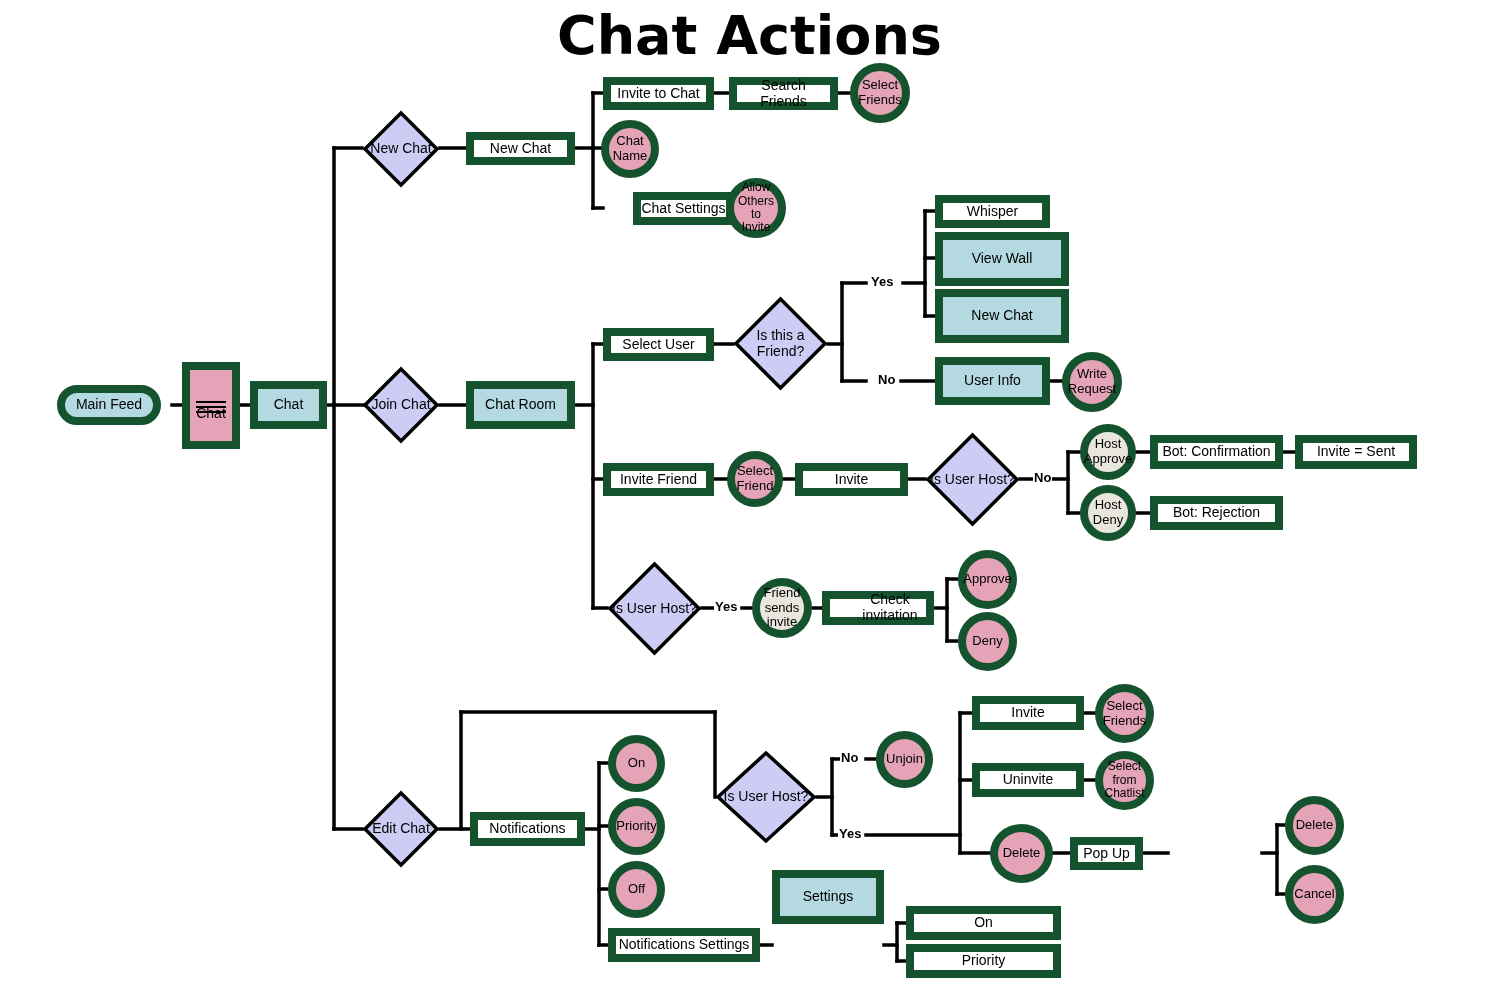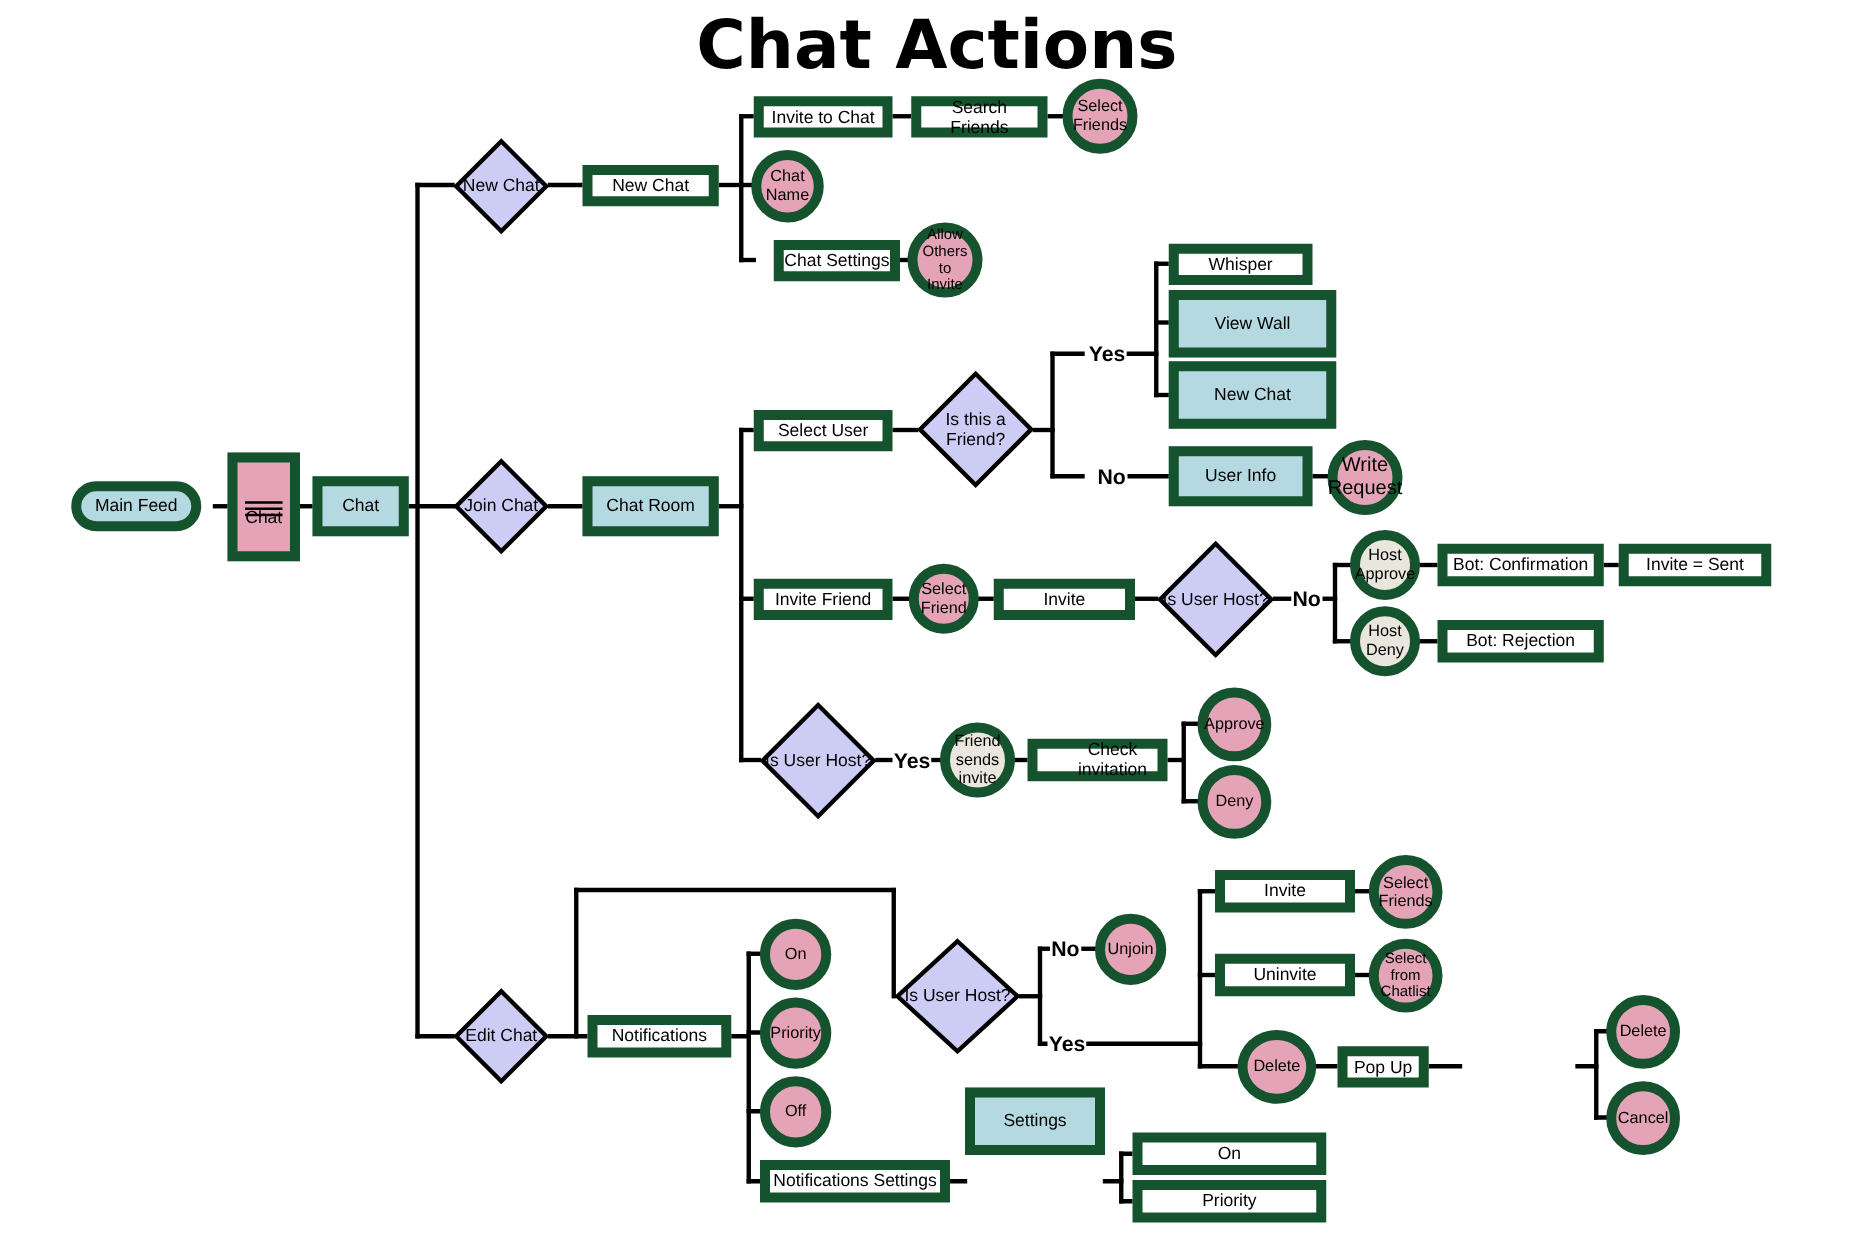--- a/index.html
+++ b/index.html
@@ -25,21 +25,21 @@
   .beige{background:#e9e6dd;}
   .white{background:#ffffff;}
   .diamond-wrap{position:absolute;}
   .diamond-wrap .dlabel{
     position:absolute;left:0;top:0;width:100%;height:100%;
     display:flex;align-items:center;justify-content:center;text-align:center;
     font-size:14px;color:#000;white-space:pre-line;line-height:1.12;
     font-family:"Liberation Sans",sans-serif;
   }
   .edgelabel{
-    position:absolute;font-size:17px;font-weight:bold;color:#000;
+    position:absolute;font-size:13px;font-weight:bold;color:#000;
     font-family:"Liberation Sans",sans-serif;background:#fff;padding:0 1px;
   }
   .hamburger{position:absolute;left:50%;transform:translateX(-50%);}
   .hamburger span{display:block;width:30px;height:2px;background:#000;margin:3px 0;}
   .menu-node{flex-direction:column;justify-content:center;}
   .menu-node .mlabel{margin-top:16px;}
 </style>
 </head>
 <body>
 
@@ -214,21 +214,21 @@
   <div class="node rect white" style="left:603px;top:77px;width:111px;height:33px;">Invite to Chat</div>
 
   <div class="node rect white" style="left:729px;top:77px;width:109px;height:33px;">Search Friends</div>
 
   <div class="node circle pink" style="left:850px;top:63px;width:60px;height:60px;font-size:13px;">Select
 Friends</div>
 
   <div class="node circle pink" style="left:601px;top:120px;width:58px;height:58px;font-size:13px;">Chat
 Name</div>
 
-  <div class="node rect white" style="left:619px;top:192px;width:101px;height:33px;">Chat Settings</div>
+  <div class="node rect white" style="left:633px;top:192px;width:101px;height:33px;">Chat Settings</div>
 
   <div class="node circle pink" style="left:726px;top:178px;width:60px;height:60px;font-size:12px;">Allow
 Others to
 Invite</div>
 
   <div class="node rect teal" style="left:466px;top:381px;width:109px;height:48px;">Chat Room</div>
 
   <div class="node rect white" style="left:603px;top:328px;width:111px;height:33px;">Select User</div>
 
   <div class="diamond-wrap" style="left:733px;top:296px;width:95px;height:95px;">
@@ -239,21 +239,21 @@
 Friend?</span>
   </div>
 
   <div class="edgelabel" style="left:870px;top:274px;">Yes</div>
   <div class="edgelabel" style="left:877px;top:372px;">No</div>
 
   <div class="node rect white" style="left:935px;top:195px;width:115px;height:33px;">Whisper</div>
   <div class="node rect teal" style="left:935px;top:232px;width:134px;height:54px;">View Wall</div>
   <div class="node rect teal" style="left:935px;top:289px;width:134px;height:54px;">New Chat</div>
   <div class="node rect teal" style="left:935px;top:357px;width:115px;height:48px;">User Info</div>
-  <div class="node circle pink" style="left:1062px;top:352px;width:60px;height:60px;font-size:16px;">Write
+  <div class="node circle pink" style="left:1062px;top:352px;width:60px;height:60px;font-size:13px;">Write
 Request</div>
 
   <div class="node rect white" style="left:603px;top:463px;width:111px;height:33px;">Invite Friend</div>
   <div class="node circle pink" style="left:727px;top:451px;width:56px;height:56px;font-size:13px;">Select
 Friend</div>
   <div class="node rect white" style="left:795px;top:463px;width:113px;height:33px;">Invite</div>
 
   <div class="diamond-wrap" style="left:925px;top:432px;width:95px;height:95px;">
     <svg width="95" height="95" viewBox="0 0 95 95">
       <polygon points="47.5,3 92,47.5 47.5,92 3,47.5" fill="#ccccf5" stroke="#000" stroke-width="3.5"></polygon>

